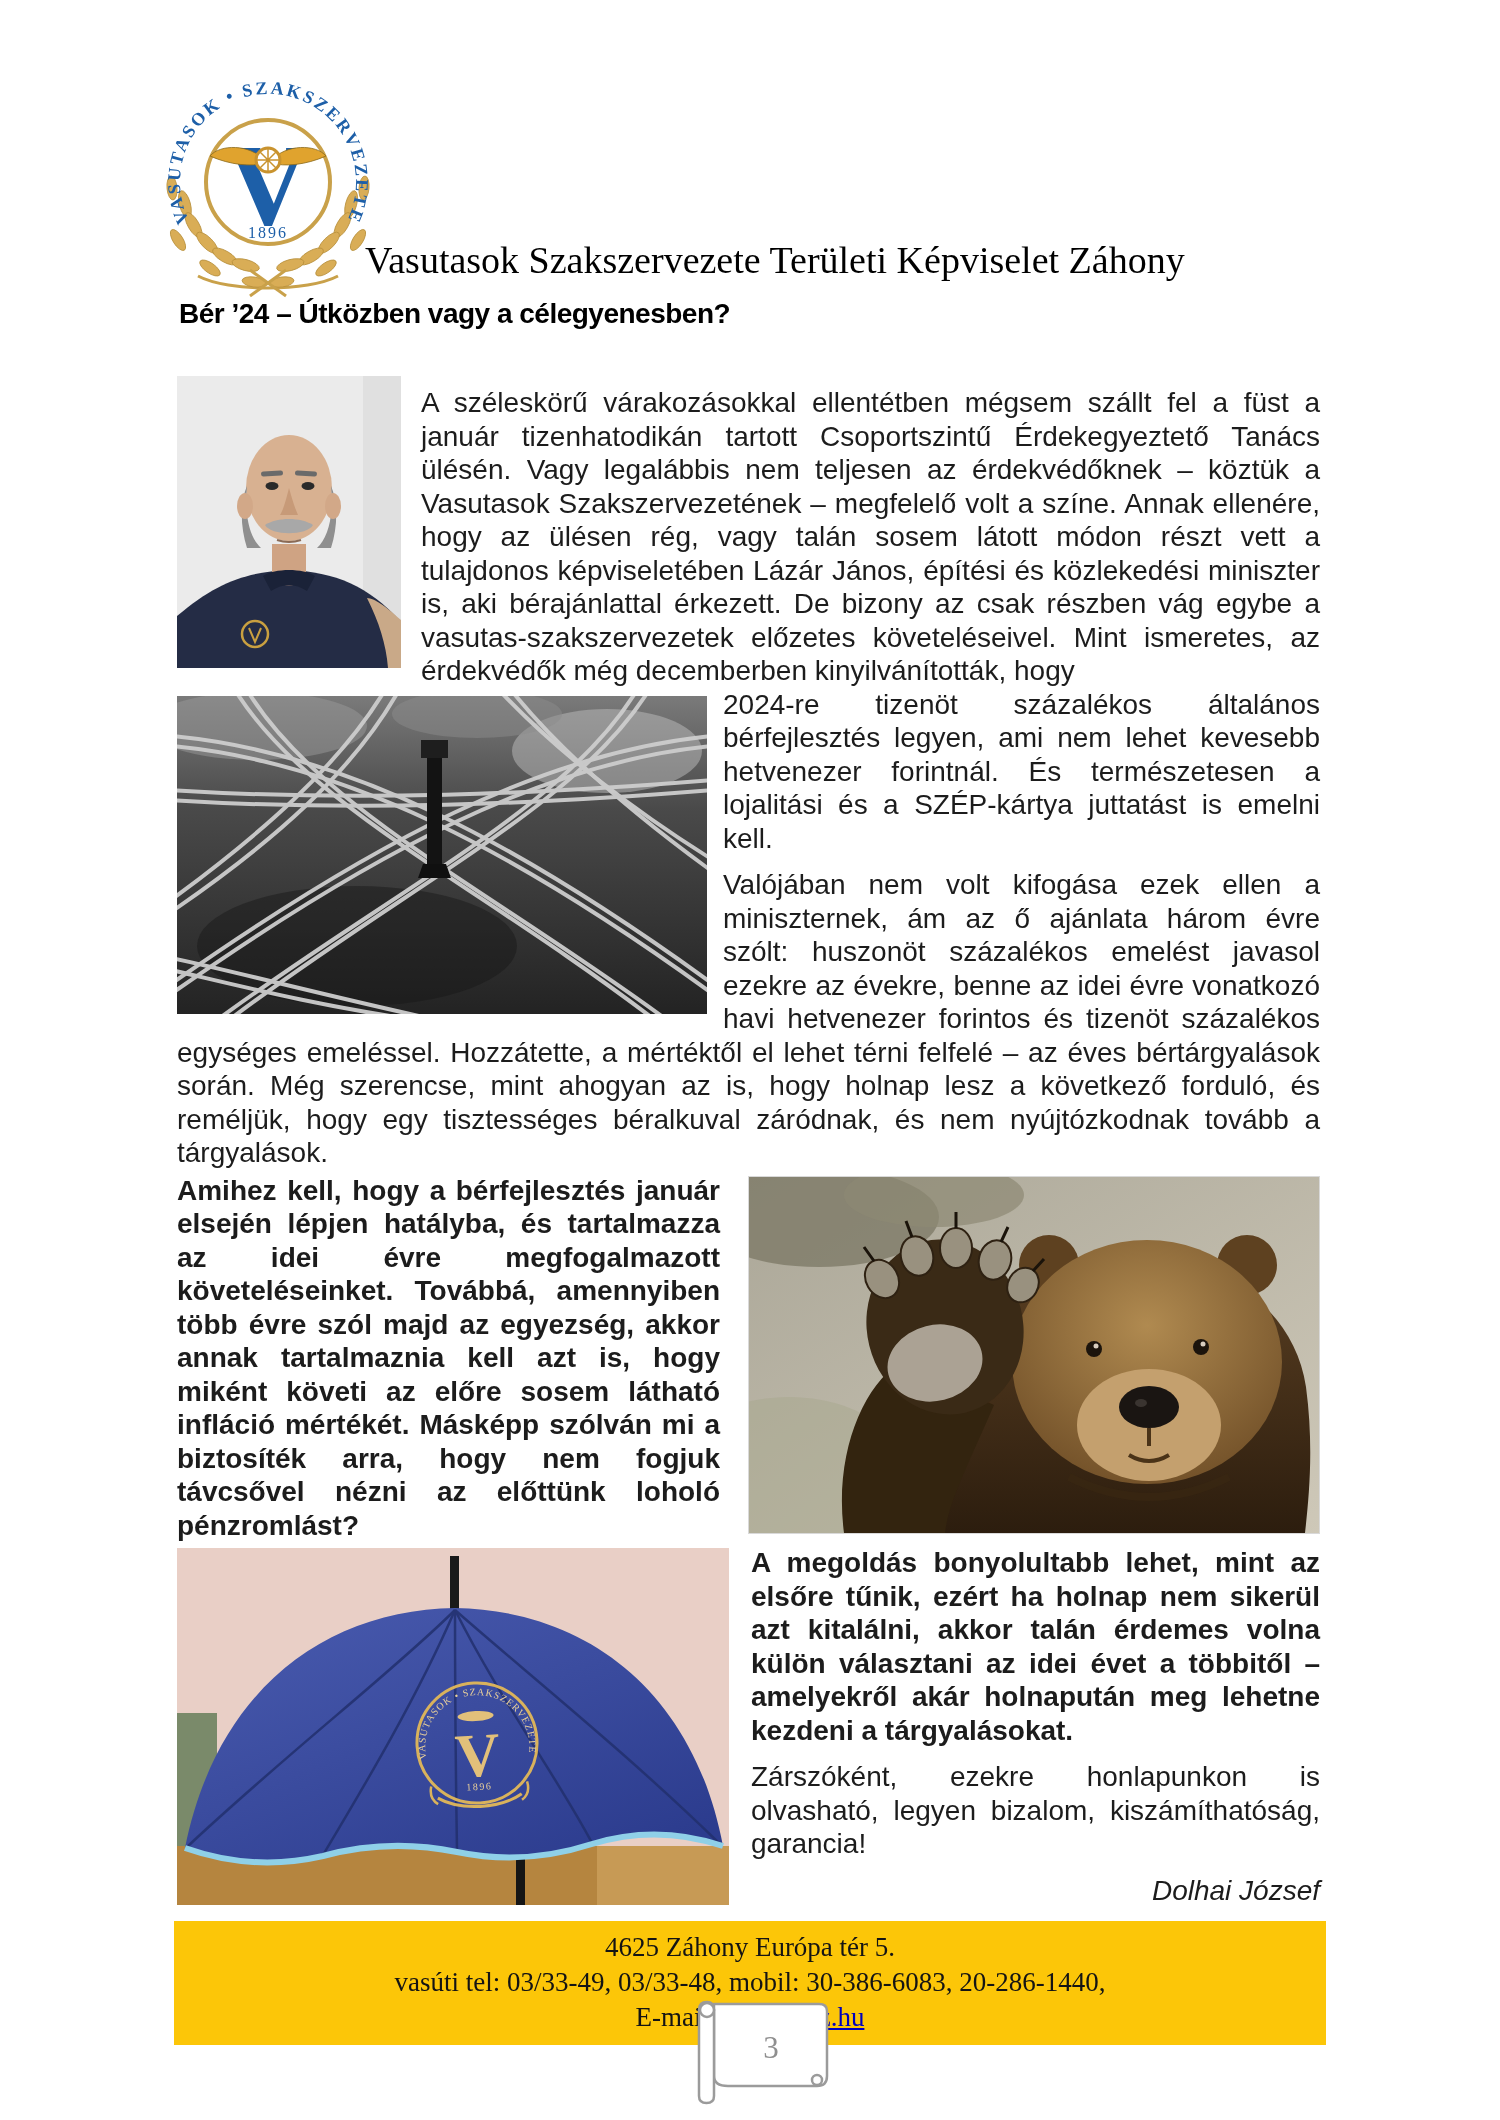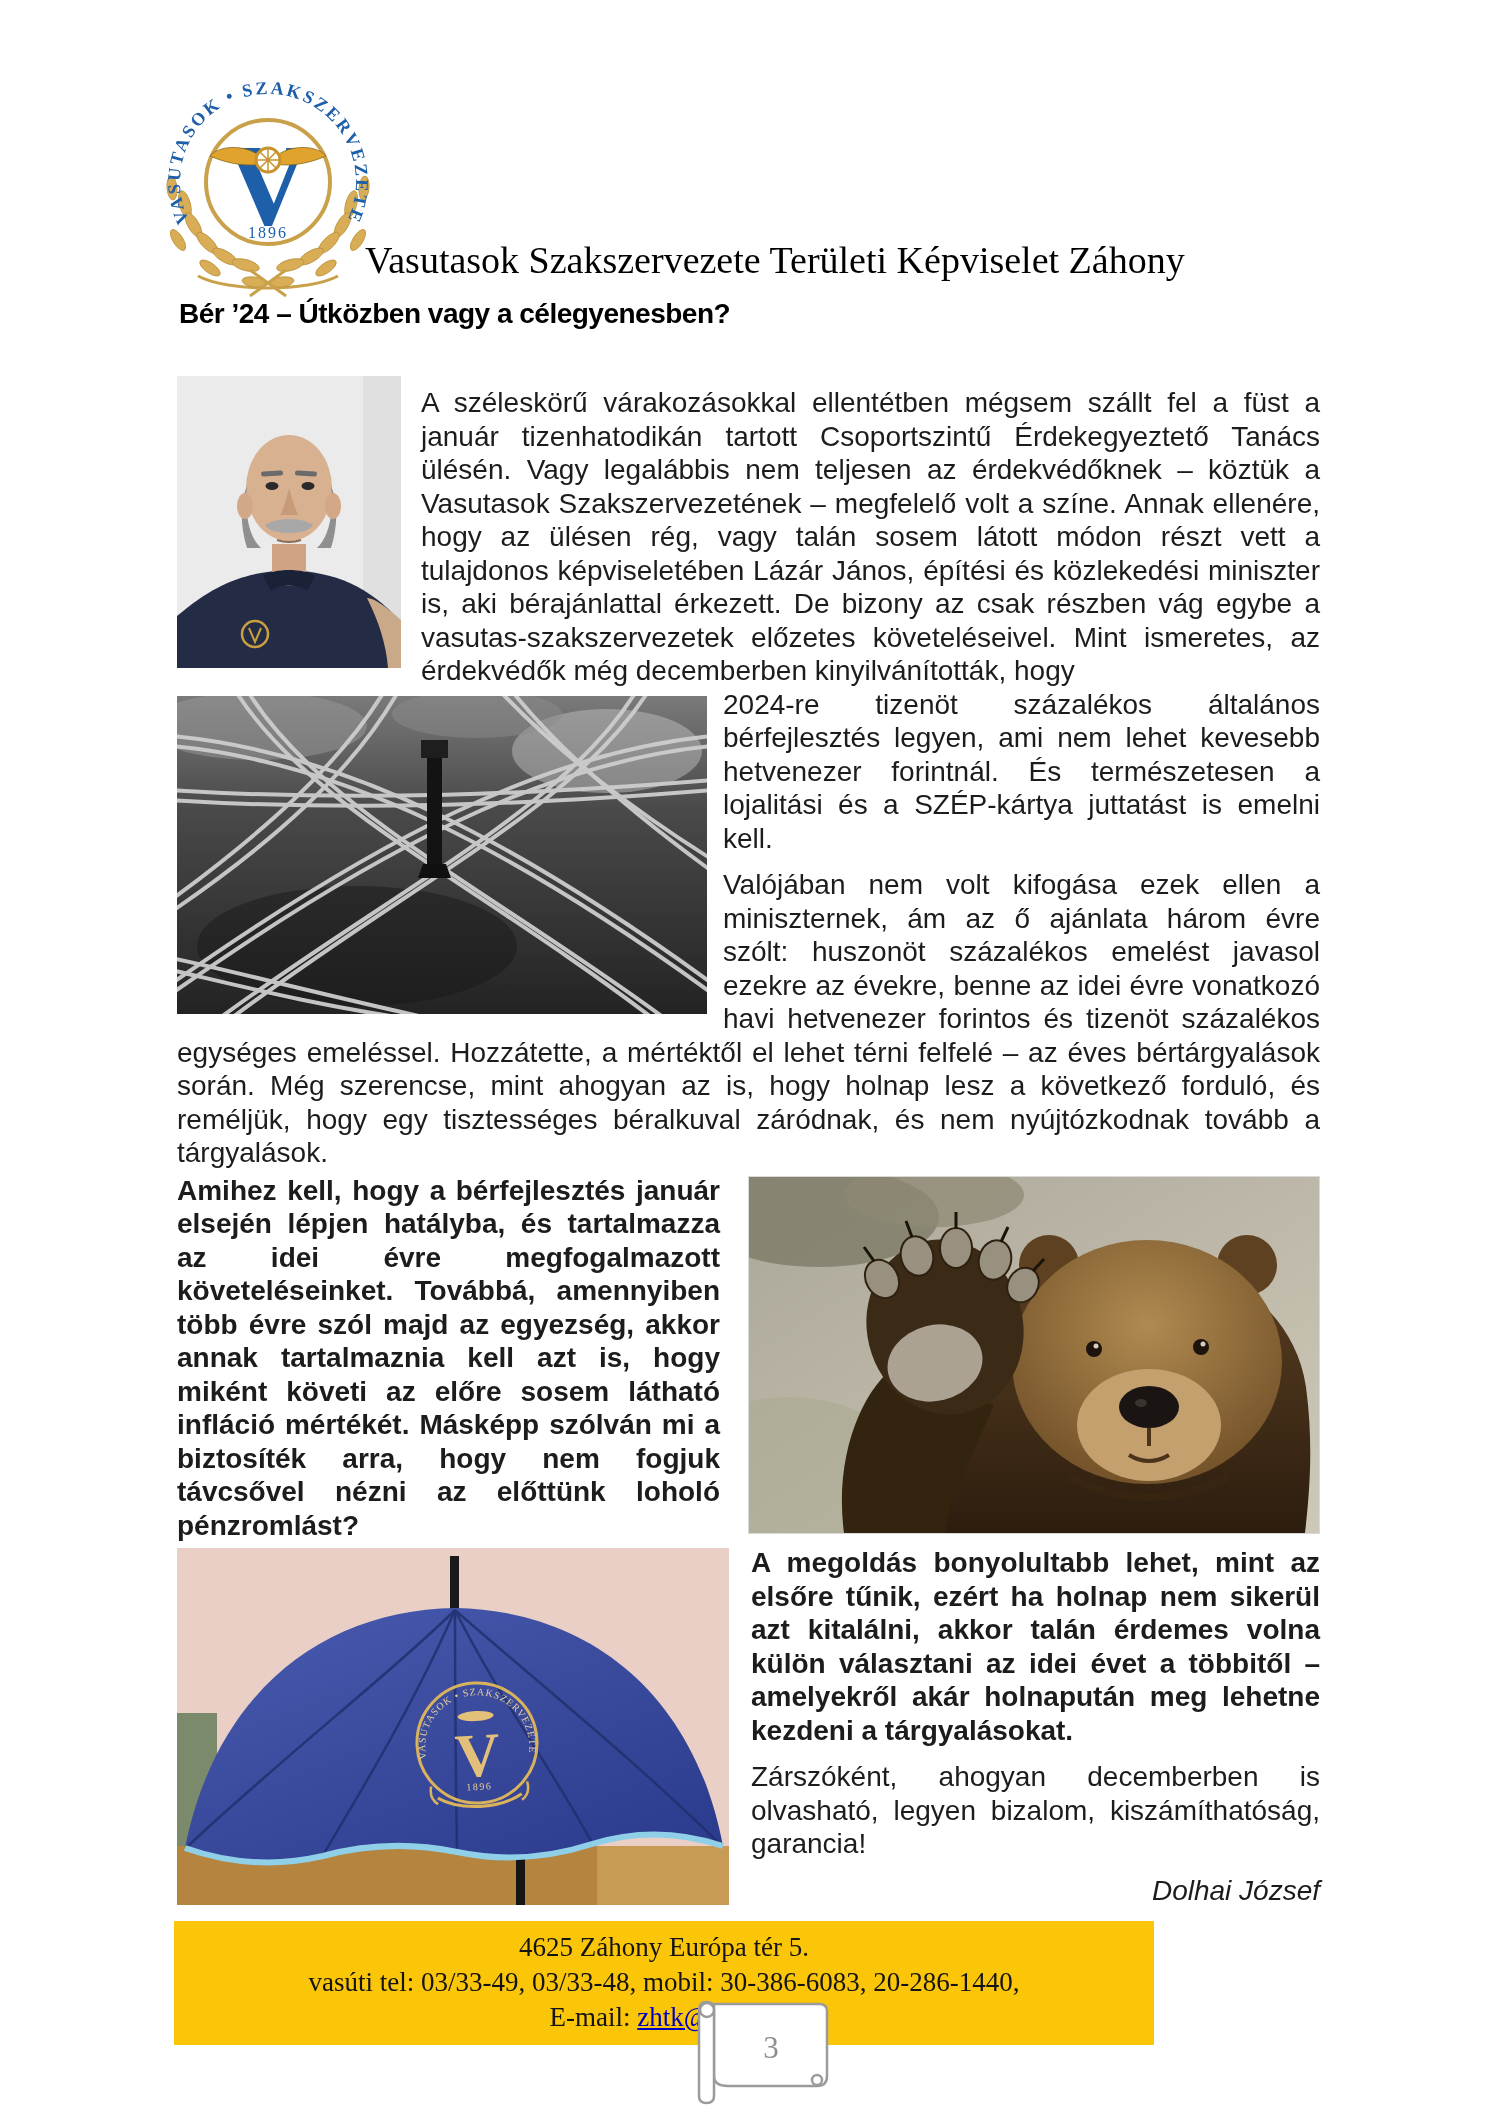--- a/index.html
+++ b/index.html
@@ -15,21 +15,21 @@
   .content p{margin:13px 0 0 0;}
   .content p.p-first{margin-top:14px;}
   .content p.p3{margin-top:4px;font-weight:bold;}
   .photo{display:block;}
   .portrait{float:left;width:224px;height:292px;margin:4px 20px 14px 0;}
   .railway{float:left;clear:left;width:530px;height:318px;margin:8px 16px 10px 0;}
   .bear{float:right;width:572px;height:358px;margin:6px 0 10px 28px;
         border:1px solid #d9d9d9;box-sizing:border-box;}
   .umbrella{float:left;clear:left;width:552px;height:357px;margin:4px 22px 8px 0;}
   .signature{text-align:right;font-style:italic;}
-  .footer{clear:both;margin:14px 0 0 -3px;width:980px;background:#FCC608;text-align:center;
+  .footer{clear:both;margin:14px 0 0 -3px;width:1152px;background:#FCC608;text-align:center;
         font-family:"Liberation Serif",serif;font-size:27px;line-height:35px;color:#141414;
         padding:9px 0 10px 0;}
   .footer .email-link{color:#0000BE;text-decoration:underline;cursor:pointer;margin-top:30px;}
   .scroll-badge{position:absolute;left:692px;top:1996px;}
   svg{display:block;}
 </style>
 </head>
 <body>
 
 <div class="page">
@@ -242,21 +242,21 @@
           <text x="300" y="228" font-family="Liberation Serif,serif" font-size="62" font-weight="bold" fill="#E2C07A" text-anchor="middle">V</text>
           <text x="300" y="242" font-family="Liberation Serif,serif" font-size="10" fill="#E8CF9A" text-anchor="middle" letter-spacing="1.5">1896</text>
           <path d="M258,248 C280,262 320,262 342,248" stroke="#D9B25C" stroke-width="3" fill="none"></path>
           <path d="M252,236 C250,244 252,250 258,254 M348,236 C350,244 348,250 342,254" stroke="#D9B25C" stroke-width="2.5" fill="none"></path>
           <ellipse cx="300" cy="168" rx="18" ry="5" fill="#E2C07A"></ellipse>
         </g>
       </svg>
     </span>
 
     <p class="p3">A megoldás bonyolultabb lehet, mint az elsőre tűnik, ezért ha holnap nem sikerül azt kitalálni, akkor talán érdemes volna külön választani az idei évet a többitől – amelyekről akár holnapután meg lehetne kezdeni a tárgyalásokat.</p>
-    <p>Zárszóként, ahogyan decemberben is olvasható, legyen bizalom, kiszámíthatóság, garancia!</p>
+    <p>Zárszóként, ezekre honlapunkon is olvasható, legyen bizalom, kiszámíthatóság, garancia!</p>
     <p class="signature">Dolhai József</p>
 
     <div class="footer">
       <div>4625 Záhony Európa tér 5.</div>
       <div>vasúti tel: 03/33-49, 03/33-48, mobil: 30-386-6083, 20-286-1440,</div>
       <div><span>E-mail: </span><a class="email-link">zhtk@vsz.hu</a></div>
     </div>
   </div>
 
   <div class="scroll-badge">

